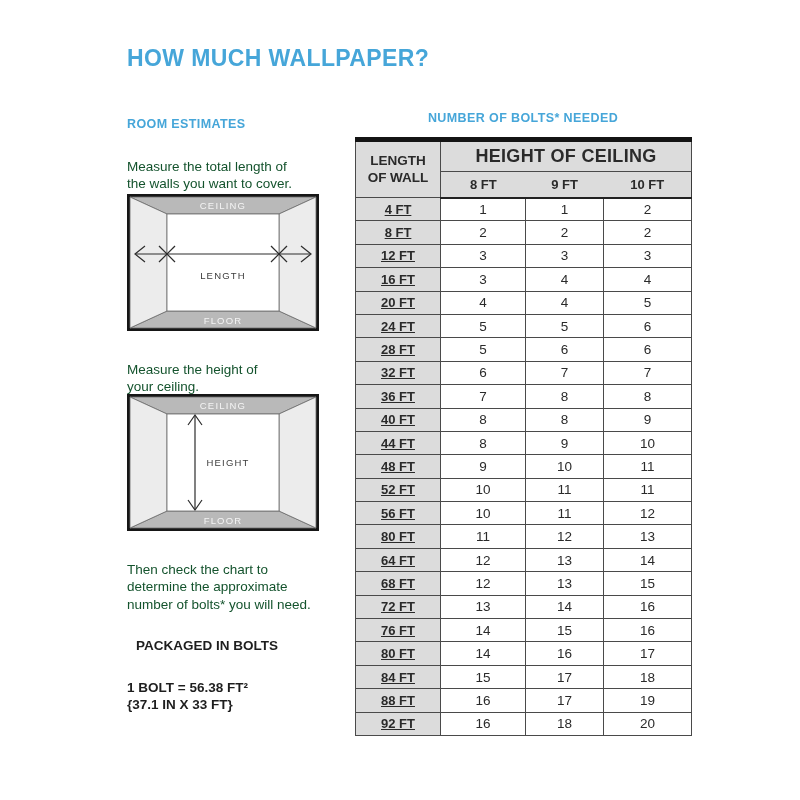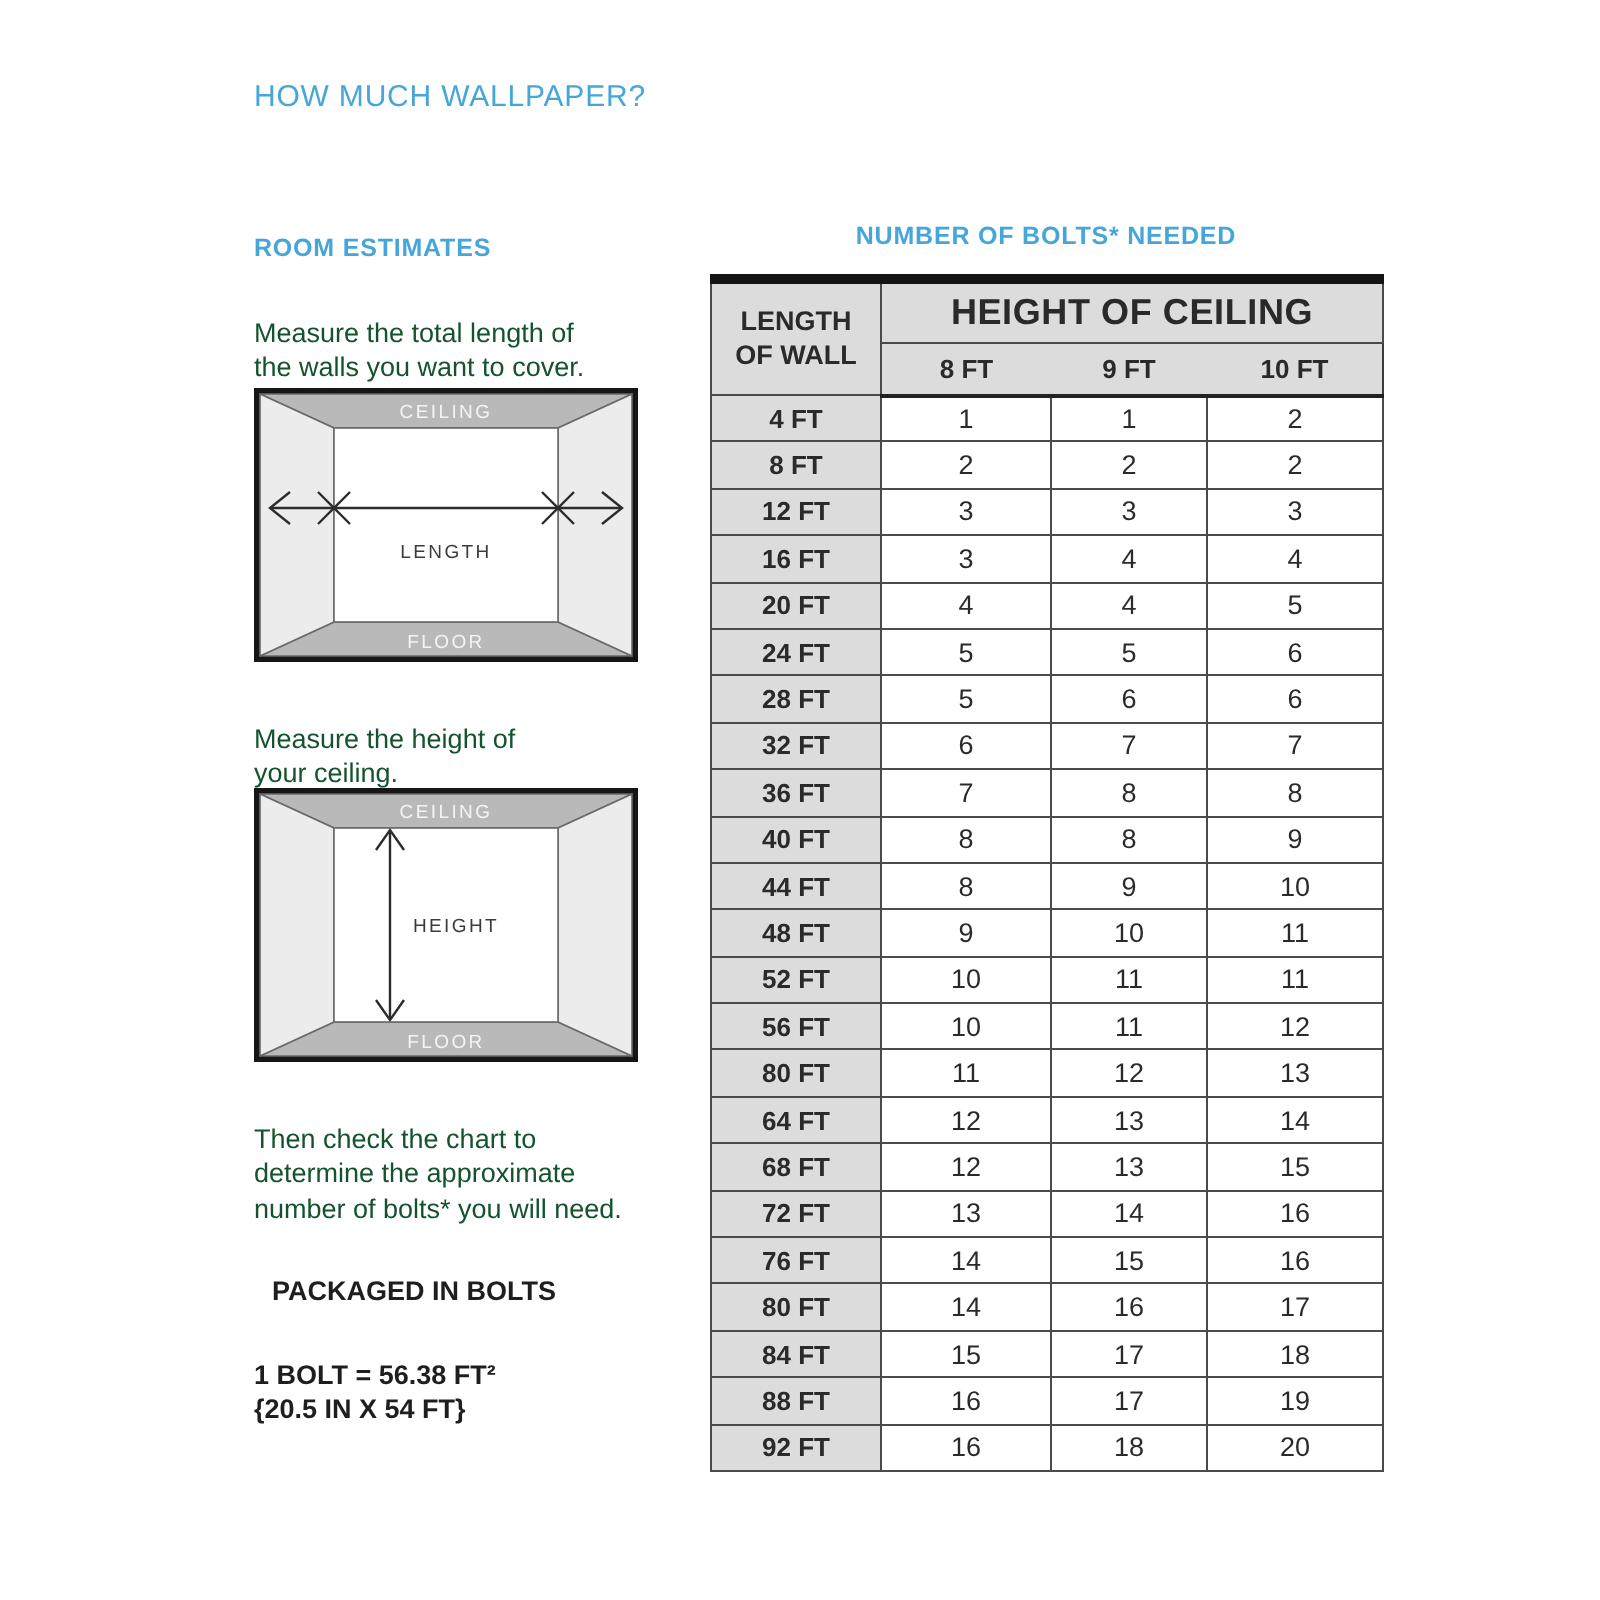--- a/index.html
+++ b/index.html
@@ -4,21 +4,21 @@
 <style>
   :root { --accent:#46a6d9; --ink:#262626; --cellgray:#dcdcdc; --facegray:#b9b9b9; --wallgray:#ececec; }
   * { box-sizing:border-box; }
   html,body { margin:0; padding:0; }
   body {
     width:800px; height:800px; background:#ffffff; position:relative;
     font-family:"Liberation Sans", sans-serif; color:var(--ink);
   }
   .abs { position:absolute; }
   .page-title {
-    left:127px; top:30px; font-size:15px; font-weight:normal;
+    left:127px; top:30px; font-size:23px; font-weight:bold;
     color:var(--accent); letter-spacing:0.4px;
   }
   .section-heading {
     font-size:12.5px; font-weight:bold; color:var(--accent); letter-spacing:0.4px;
   }
   .left-heading { left:127px; top:117px; }
   .para {
     left:127px; width:215px; font-size:13.5px; line-height:1.32;
     color:#14532d; white-space:pre-line;
   }
@@ -52,21 +52,21 @@
   th.group { background:var(--cellgray); font-size:18px; letter-spacing:0.3px; height:32px; }
   tr.subhead th {
     background:var(--cellgray); font-size:13px; height:26px;
     border-left:0; border-right:0; border-bottom:2px solid #222;
   }
   td.rowlabel {
     background:var(--cellgray); font-weight:bold; font-size:13px;
     border-right:3px solid #141414;
   }
   tr.datarow td { height:23.4px; background:#ffffff; }
-  tr.datarow td.rowlabel { background:var(--cellgray); }
+  tr.datarow td.rowlabel { background:var(--cellgray);text-decoration:underline; }
 
   svg text { font-family:"Liberation Sans", sans-serif; }
   .face-label { fill:#f4f4f4; font-size:9.5px; letter-spacing:1.2px; }
   .dim-label { fill:#3c3c3c; font-size:9.5px; letter-spacing:1.2px; }
 </style>
 </head>
 <body>
 
 <h1 class="abs page-title">HOW MUCH WALLPAPER?</h1>
 
@@ -119,21 +119,21 @@
 <p class="abs para p-chart">Then check the chart to
 determine the approximate
 number of bolts* you will need.</p>
 
 <div class="abs footnote fn-bolts">
   <div class="indent">PACKAGED IN BOLTS</div>
 </div>
 
 <div class="abs footnote fn-size">
   <div>1 BOLT = 56.38 FT²</div>
-  <div>{20.5 IN X 54 FT}</div>
+  <div>{37.1 IN X 33 FT}</div>
 </div>
 
 <div class="abs section-heading table-heading">NUMBER OF BOLTS* NEEDED</div>
 
 <table class="bolts">
   <colgroup>
     <col style="width:85px">
       <col style="width:85px">
       <col style="width:78px">
       <col style="width:88px">

